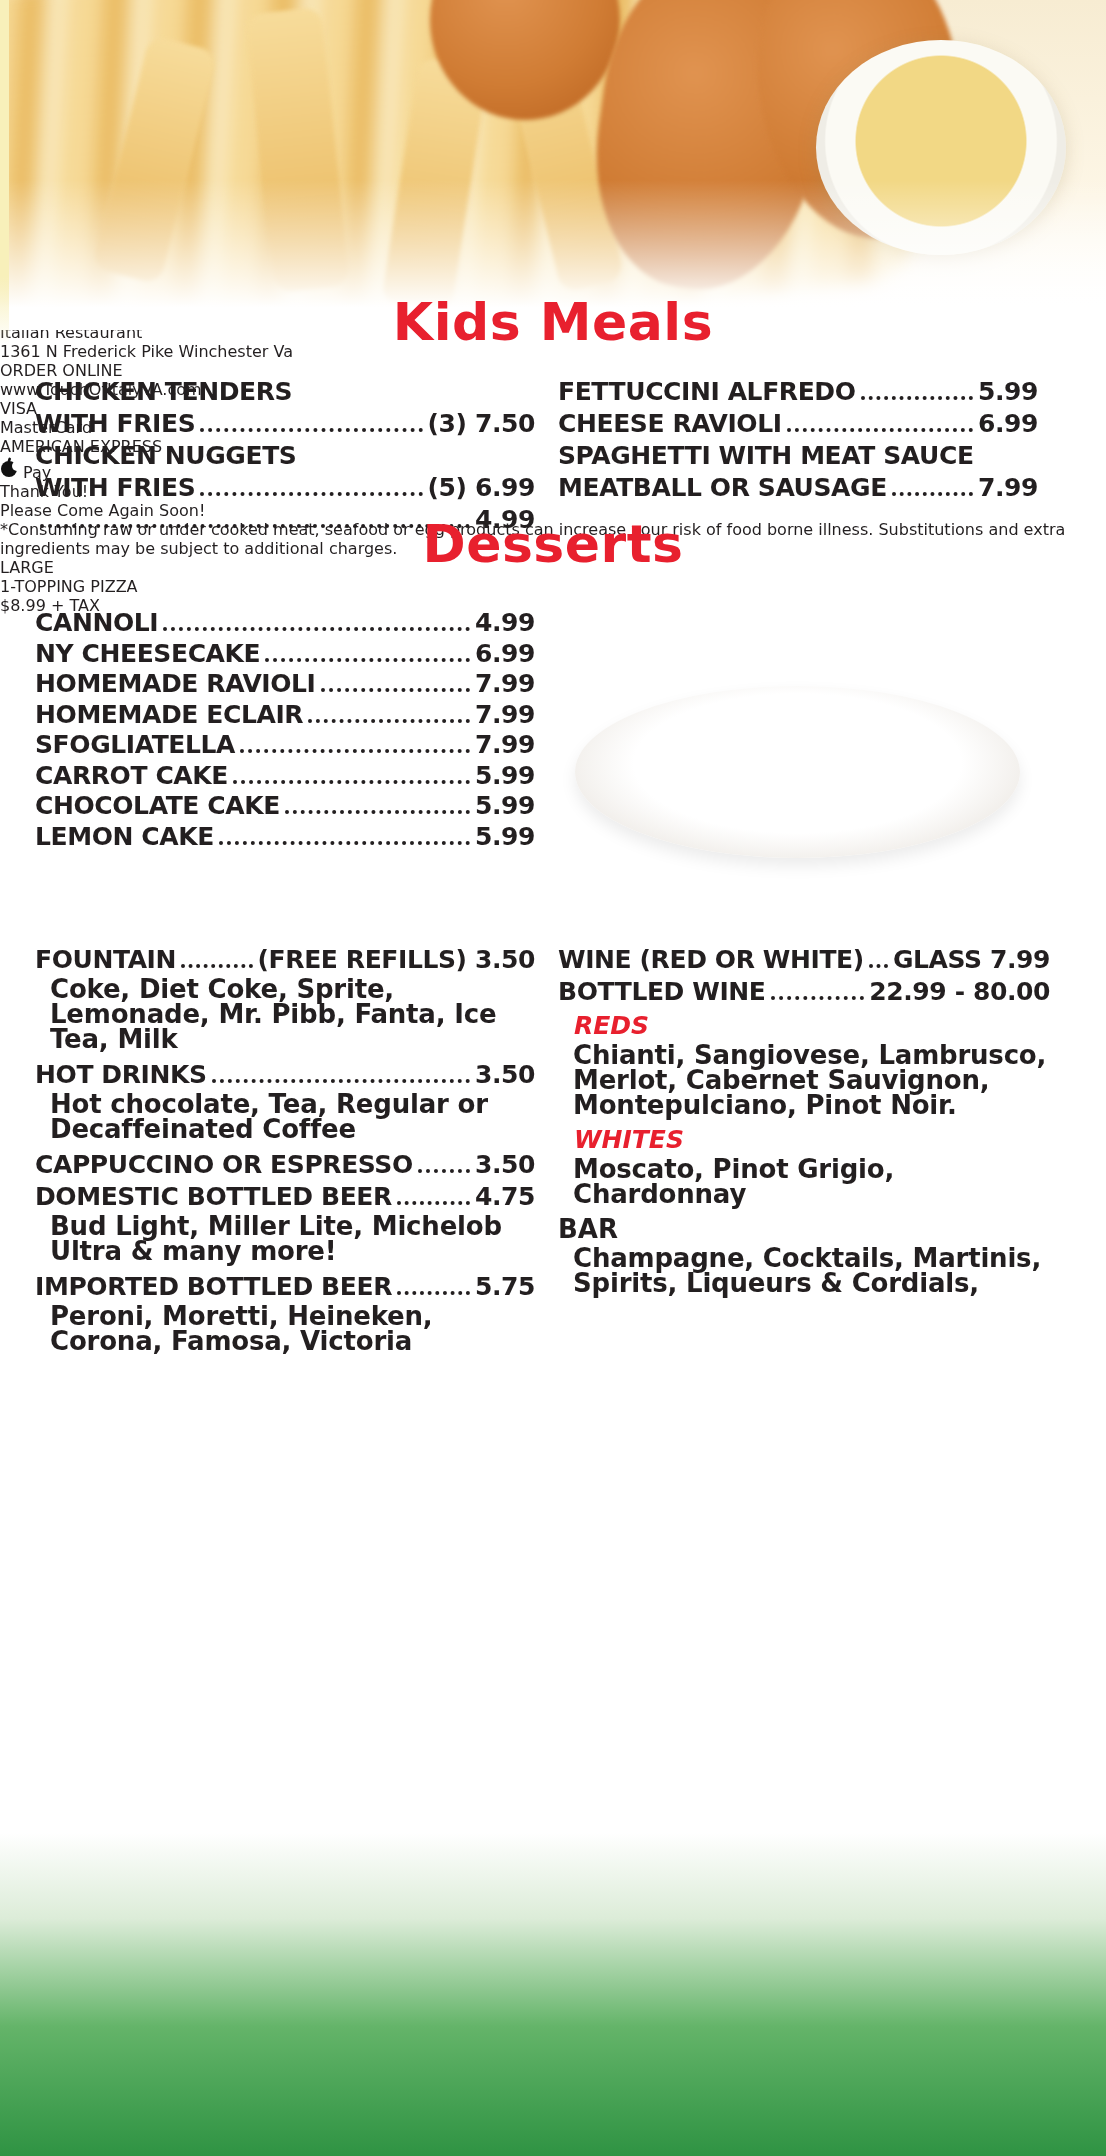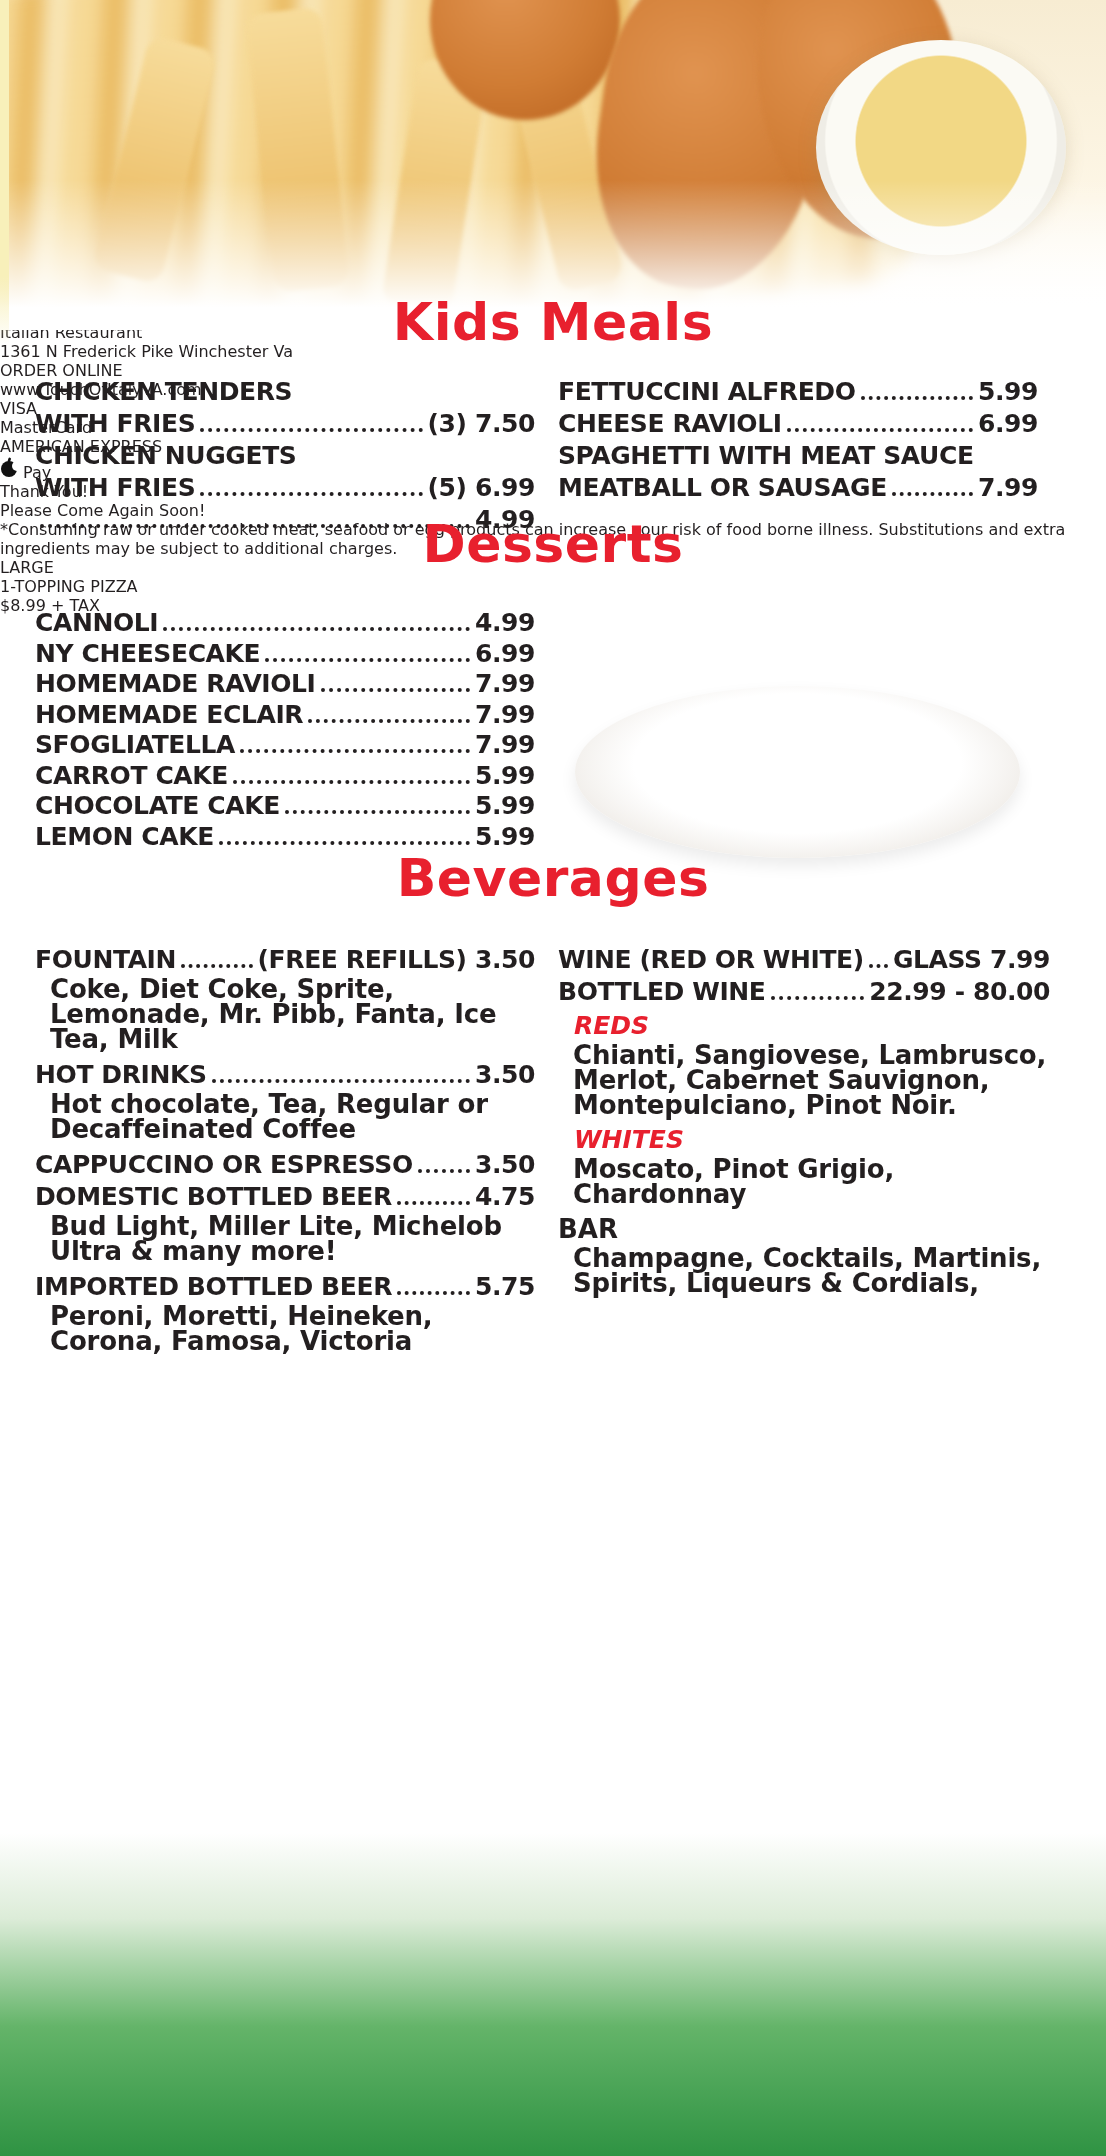--- a/index.html
+++ b/index.html
@@ -269,21 +269,20 @@
   <div class="dessert-photo">
     <div class="plate"></div>
     <div class="dust"></div>
     <div class="cake"></div>
     <div class="leaf l1"></div>
     <div class="leaf l2"></div>
     <div class="leaf l3"></div>
   </div>
 
   
-  <div class="sec-title t-bev">Beverages</div>
 
   <div class="col bev-left">
     <div class="mi">
       <span class="mi-name">FOUNTAIN</span>
       <span class="leader"></span>
       <span class="mi-price">(FREE REFILLS) 3.50</span>
     </div>
     <div class="desc">Coke, Diet Coke, Sprite, Lemonade, Mr. Pibb, Fanta, Ice Tea, Milk</div>
     <div class="mi">
       <span class="mi-name">HOT DRINKS</span>

